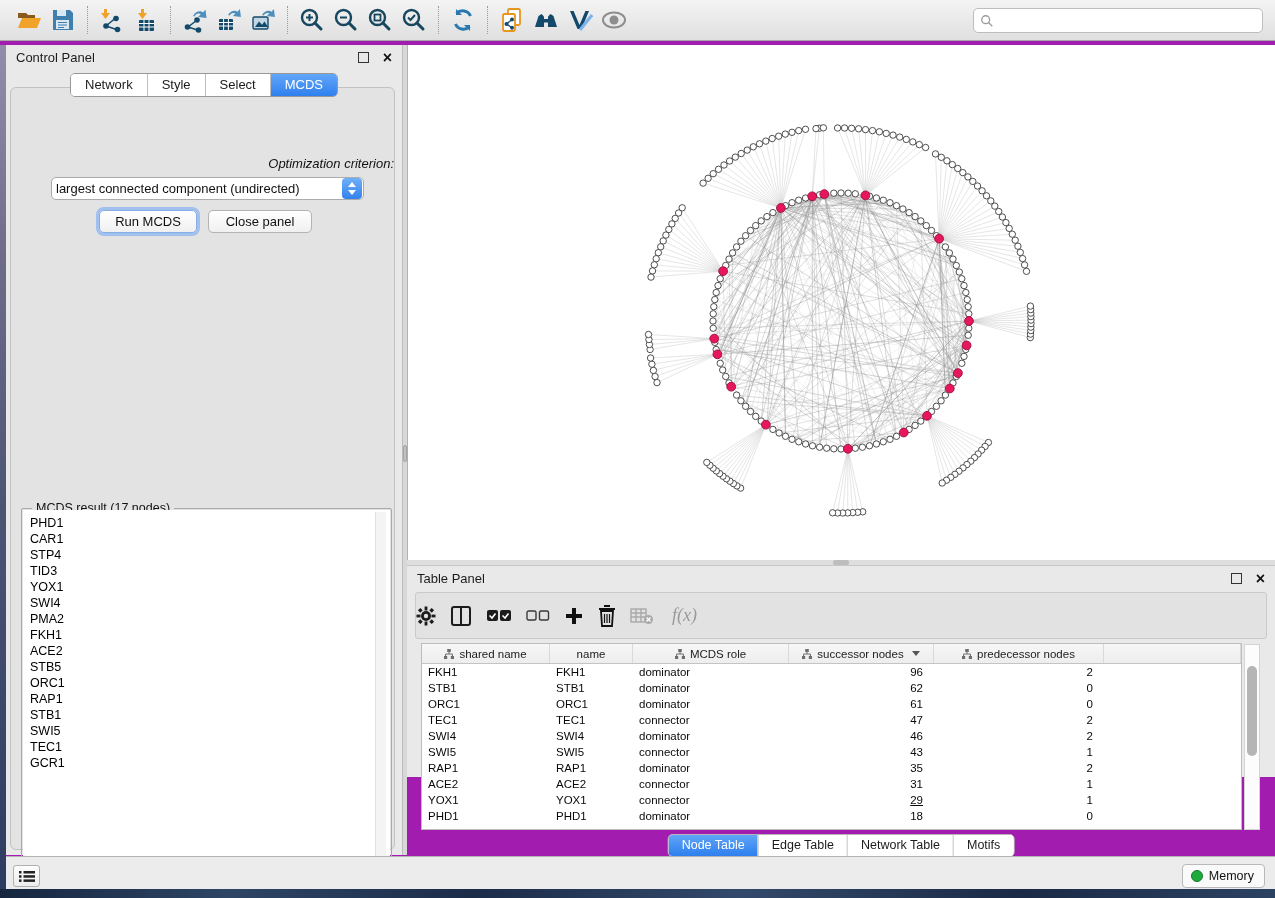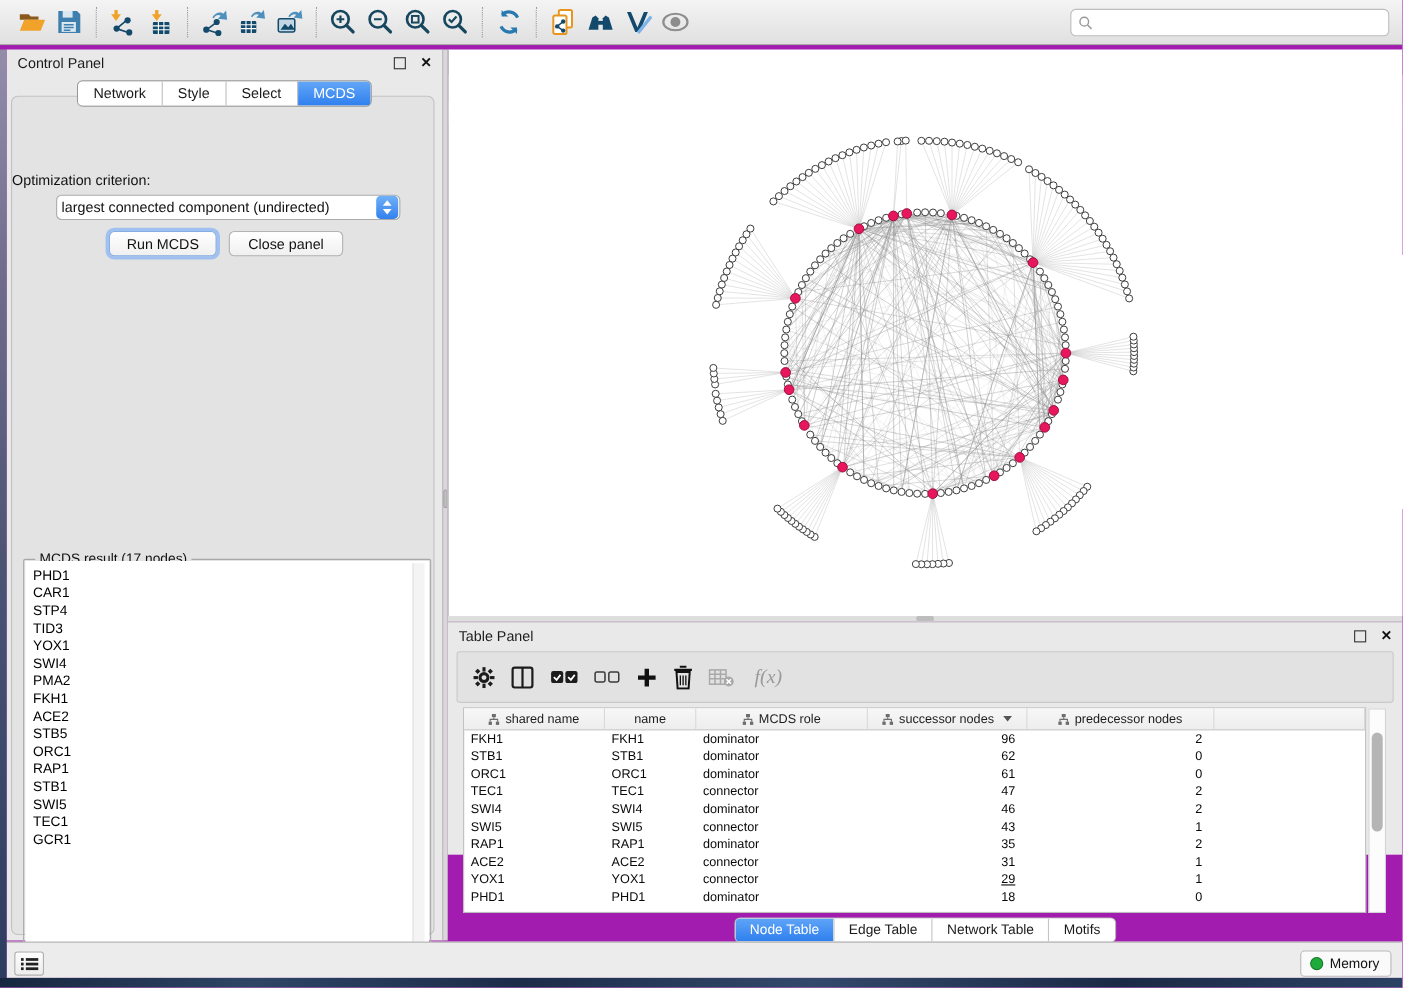--- a/index.html
+++ b/index.html
@@ -33,21 +33,21 @@
   .close-btn { font-size:16px; font-weight:bold; color:#111; line-height:11px; cursor:default; }
 
   #cp-tabs { position:absolute; left:50%; transform:translateX(-50%); top:28px; display:inline-flex;
     border:1px solid #989898; border-radius:5px; overflow:hidden; background:#fff; z-index:3; }
   .cp-tab { padding:3px 14px 4px; font-size:13px; color:#1b1b1b; background:#fff; border-left:1px solid #bfbfbf; cursor:default; white-space:nowrap; }
   .cp-tab:first-child { border-left:none; }
   .cp-tab.active { background:linear-gradient(#62a6f8,#2f80ee); color:#fff; }
 
   #cp-content { position:absolute; left:4px; top:42px; width:385px; height:763px;
     background:#e3e3e3; border:1px solid #c2c2c2; border-radius:6px; }
-  #criterion-label { position:absolute; left:0; width:100%; top:68px; text-align:left; font-size:13px; color:#111; }
+  #criterion-label { position:absolute; left:0; width:100%; top:68px; text-align:right; font-size:13px; color:#111;font-style:italic; }
   #criterion-select { position:absolute; left:40px; top:89px; width:313px; height:23px; background:#fff;
     border:1px solid #ababab; border-radius:5px; display:flex; align-items:center; }
   #criterion-value { font-size:13px; color:#111; padding-left:4px; flex:1; white-space:nowrap; overflow:hidden; }
   #criterion-stepper { width:20px; height:21px; margin-right:1px; border-radius:4px;
     background:linear-gradient(#6fb0f8,#3381ee); position:relative; flex:0 0 auto; }
   #criterion-stepper .up, #criterion-stepper .dn { position:absolute; left:50%; transform:translateX(-50%);
     width:0; height:0; border-left:4px solid transparent; border-right:4px solid transparent; }
   #criterion-stepper .up { top:4px; border-bottom:5px solid #fff; }
   #criterion-stepper .dn { bottom:4px; border-top:5px solid #fff; }
   .mac-btn { position:absolute; height:23px; background:linear-gradient(#ffffff,#f0f0f0);
@@ -78,21 +78,21 @@
   #net-title { position:absolute; left:0; width:100%; text-align:center; font-size:12.5px; color:#2b2b2b; }
   #net-canvas { position:absolute; left:0; top:23px; width:868px; height:492px; background:#fff; }
 
   
   #h-splitter { position:absolute; left:407px; top:560px; width:868px; height:5px; background:#dedede; }
   #h-splitter .grip { position:absolute; left:426px; top:0px; width:16px; height:5px; background:#bdbdbd; border-radius:2px; }
 
   
   #table-panel { position:absolute; left:407px; top:565px; width:868px; height:212px; background:#e9e9e9; border-top:1px solid #c7c7c7; }
   #tp-toolbar { position:absolute; left:8px; top:26px; width:852px; height:47px; background:#e2e2e2;
-    border:1px solid #cacaca; border-radius:3px; display:flex; align-items:center; padding-left:14px; }
+    border:1px solid #cacaca; border-radius:3px; display:flex; align-items:center; }
   .tp-ico { margin-right:14px; display:flex; align-items:center; justify-content:center; height:28px; }
   .tp-ico svg { display:block; }
   #fx-label { font-family:"Liberation Serif", serif; font-style:italic; font-size:18px; color:#9a9a9a; margin-left:4px; }
 
   #node-table { position:absolute; left:14px; top:77px; width:821px; height:187px; background:#fff; border:1px solid #bdbdbd; }
   #nt-header { display:flex; height:20px; background:linear-gradient(#f7f7f7,#ededed); border-bottom:1px solid #c4c4c4; }
   .nt-hcell { position:relative; display:flex; align-items:center; justify-content:center; gap:5px;
     border-right:1px solid #d9d9d9; font-size:11.5px; color:#1c1c1c; }
   .nt-hcell svg { flex:0 0 auto; }
   .sort-arrow { width:0; height:0; border-left:4px solid transparent; border-right:4px solid transparent; border-top:5px solid #555; margin-left:3px; }

